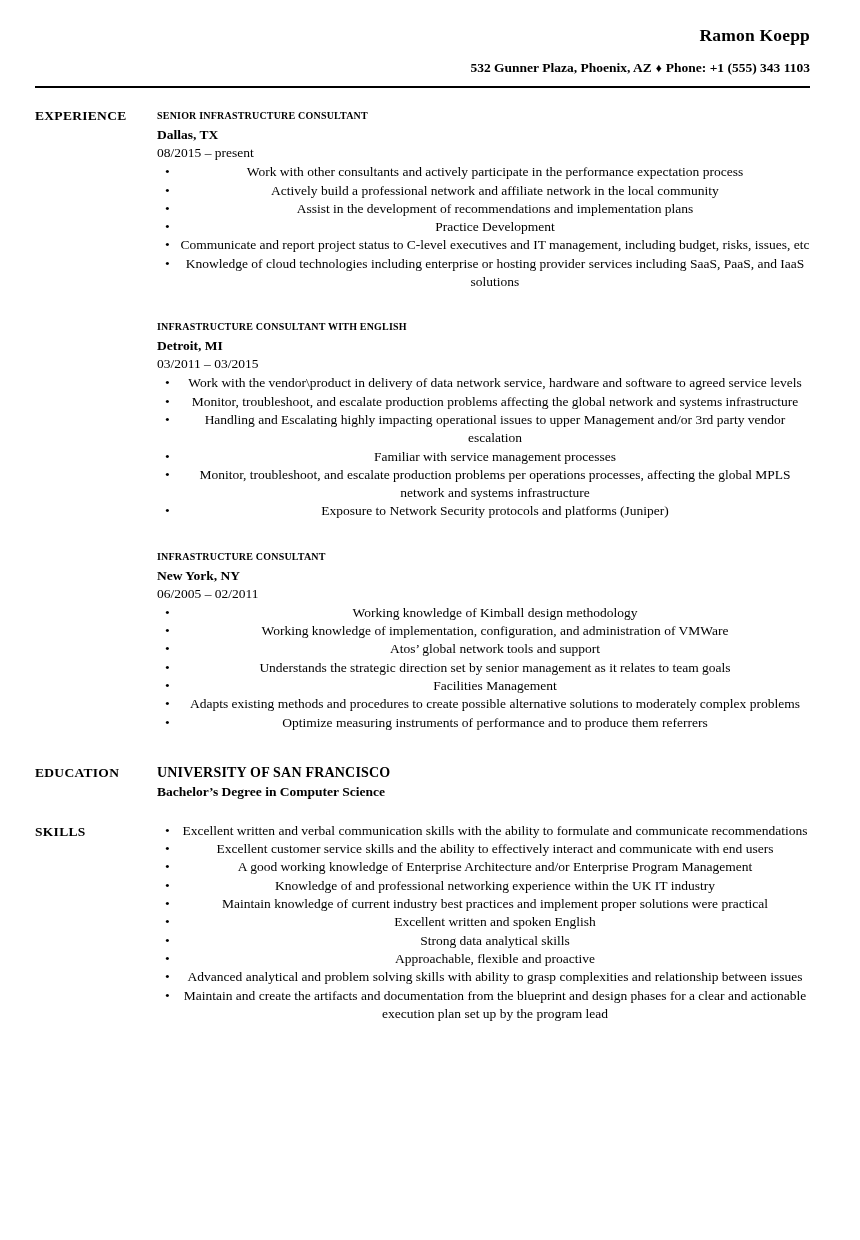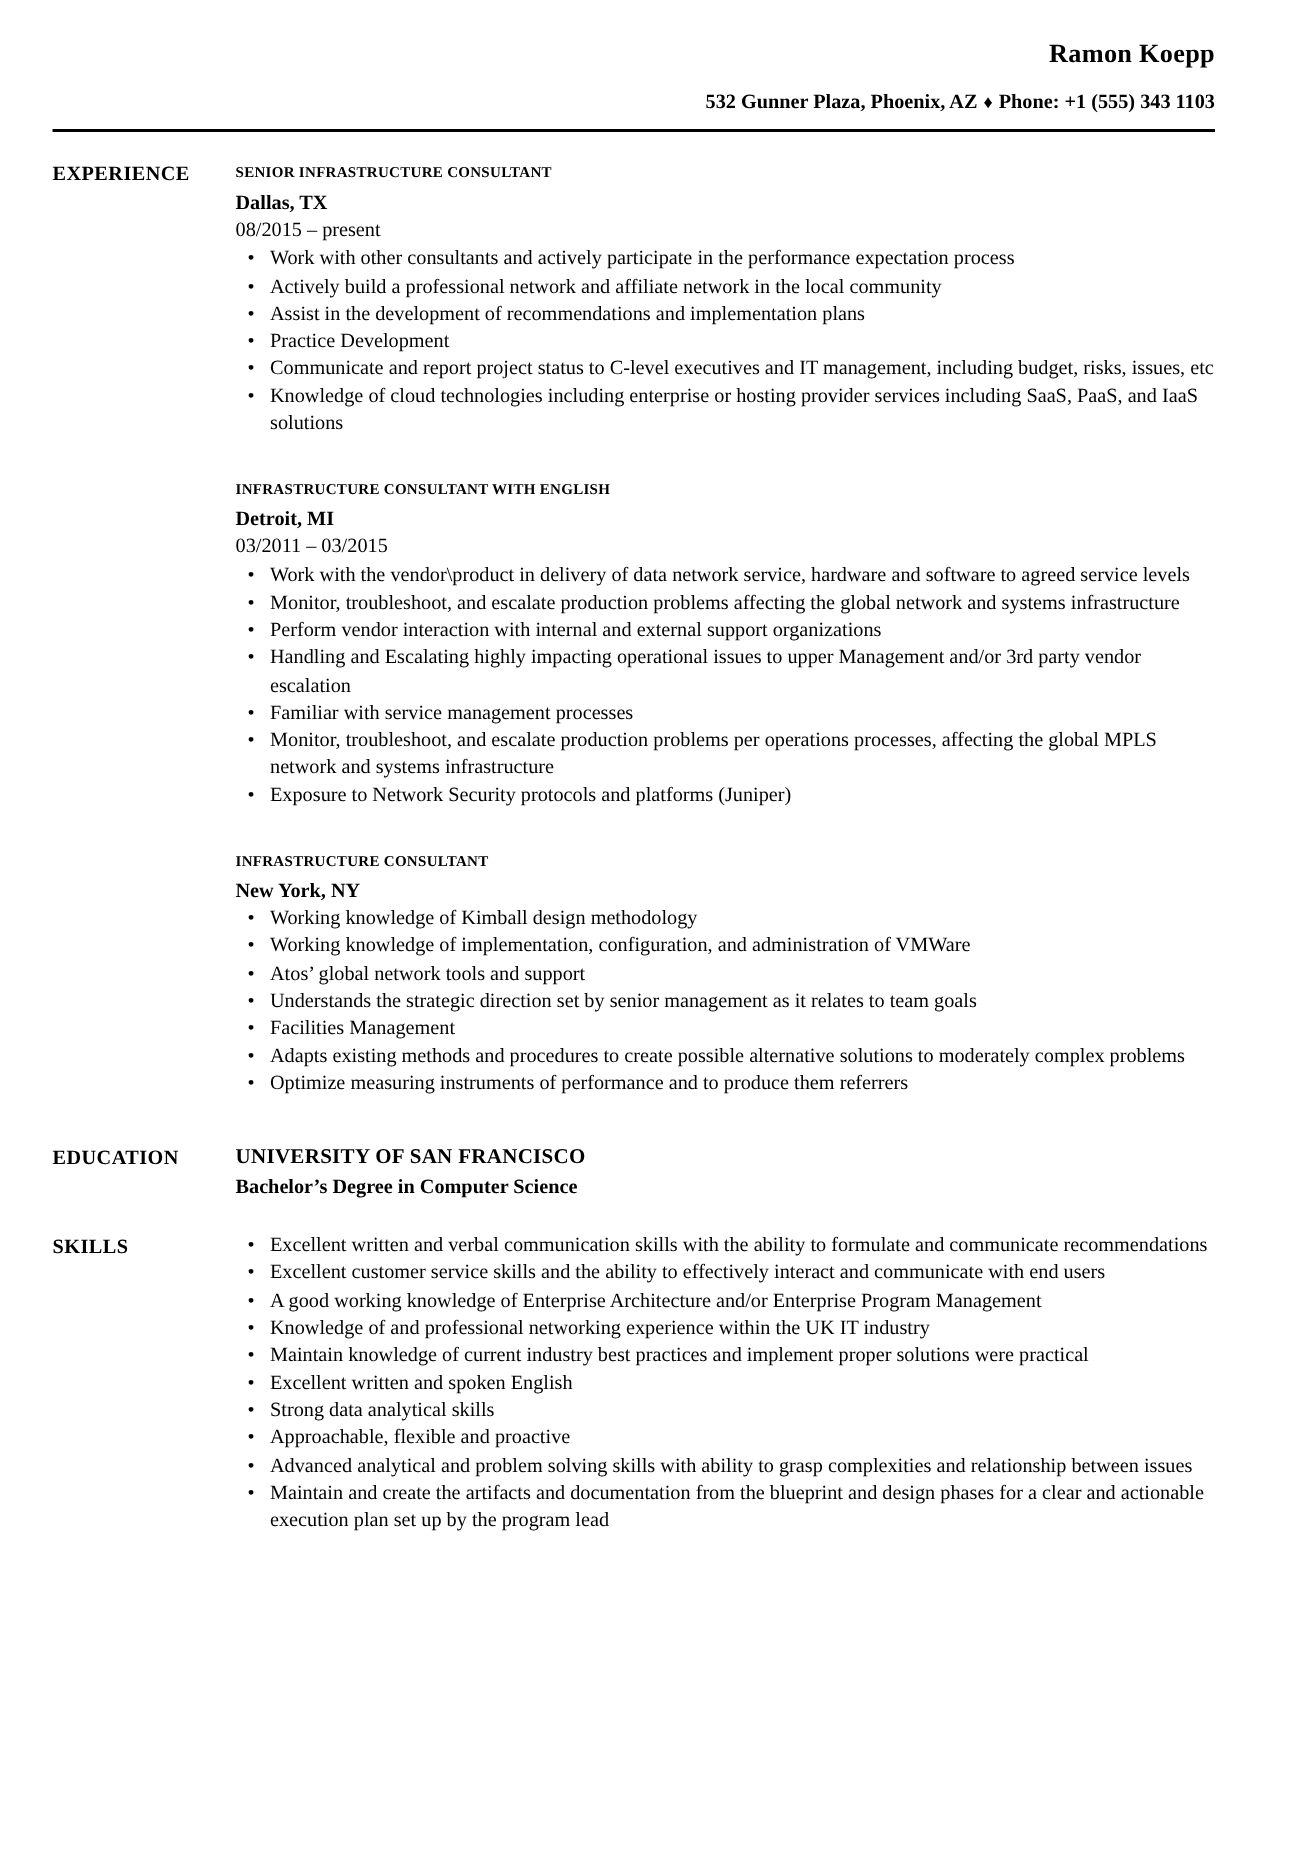--- a/index.html
+++ b/index.html
@@ -58,21 +58,21 @@
   .job:last-child { margin-bottom: 0; }
   .job-title {
     font-weight: bold;
     font-size: 10px;
     letter-spacing: 0.2px;
     line-height: 19px;
   }
   .job-location { font-weight: bold; line-height: 19px; }
   .job-dates { line-height: 18px; margin-bottom: 1px; }
   
-  ul.bullets { list-style: none; margin: 0; padding: 0; }
+  ul.bullets { list-style: none; margin: 0; padding: 0; text-align: center; }
   ul.bullets li {
     position: relative;
     padding-left: 23px;
   }
   ul.bullets li::before {
     content: "\2022";
     position: absolute;
     left: 8px;
     top: 0;
   }
@@ -114,31 +114,31 @@
         </ul>
       </div>
 
       <div class="job">
         <div class="job-title">INFRASTRUCTURE CONSULTANT WITH ENGLISH</div>
         <div class="job-location">Detroit, MI</div>
         <div class="job-dates">03/2011 – 03/2015</div>
         <ul class="bullets">
           <li>Work with the vendor\product in delivery of data network service, hardware and software to agreed service levels</li>
           <li>Monitor, troubleshoot, and escalate production problems affecting the global network and systems infrastructure</li>
-          <li>Perform vendor interaction with internal and external support organizations</li>
           <li>Handling and Escalating highly impacting operational issues to upper Management and/or 3rd party vendor escalation</li>
           <li>Familiar with service management processes</li>
           <li>Monitor, troubleshoot, and escalate production problems per operations processes, affecting the global MPLS network and systems infrastructure</li>
           <li>Exposure to Network Security protocols and platforms (Juniper)</li>
         </ul>
       </div>
 
       <div class="job">
         <div class="job-title">INFRASTRUCTURE CONSULTANT</div>
         <div class="job-location">New York, NY</div>
+        <div class="job-dates">06/2005 – 02/2011</div>
         <ul class="bullets">
           <li>Working knowledge of Kimball design methodology</li>
           <li>Working knowledge of implementation, configuration, and administration of VMWare</li>
           <li>Atos’ global network tools and support</li>
           <li>Understands the strategic direction set by senior management as it relates to team goals</li>
           <li>Facilities Management</li>
           <li>Adapts existing methods and procedures to create possible alternative solutions to moderately complex problems</li>
           <li>Optimize measuring instruments of performance and to produce them referrers</li>
         </ul>
       </div>

